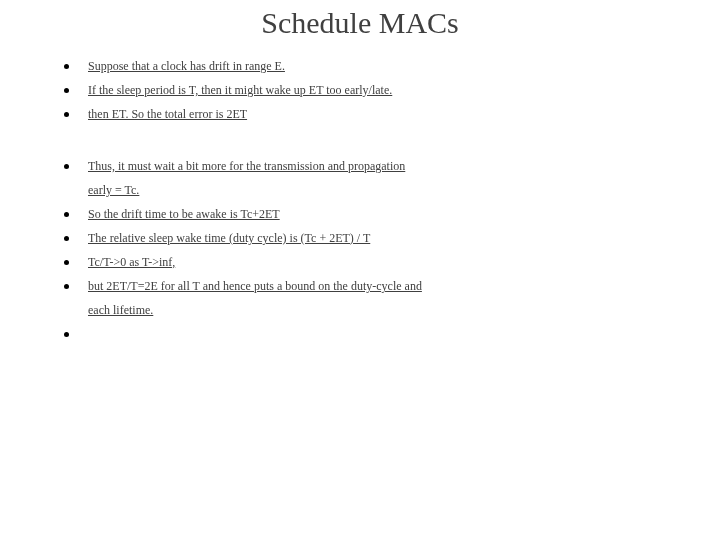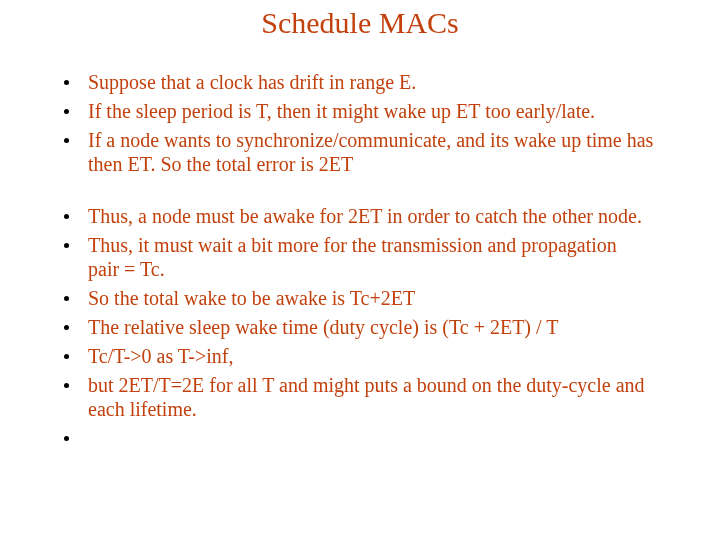--- a/index.html
+++ b/index.html
@@ -5,52 +5,52 @@
   html, body {
     margin: 0;
     padding: 0;
     background: #ffffff;
   }
   .slide {
     position: relative;
     width: 720px;
     height: 532px;
     background: #ffffff;
-    color: #c2410c;
+    color: #404040;
     font-family: "Liberation Serif", "DejaVu Serif", serif;
     overflow: hidden;
   }
   .title {
     position: absolute;
     top: 5px;
     left: 0;
     width: 100%;
     text-align: center;
     font-size: 30px;
     line-height: 36px;
     font-weight: normal;
     white-space: nowrap;
   }
   .content {
     position: absolute;
-    top: 70px;
+    top: 54px;
     left: 63px;
     right: 24px;
-    font-size: 20px;
+    font-size: 12px;
     line-height: 24px;
+    text-decoration: underline;
   }
   .block + .block {
     margin-top: 28px;
   }
   .item {
     position: relative;
     padding-left: 25px;
   }
   .item + .item {
-    margin-top: 5px;
   }
   .bullet {
     position: absolute;
     left: 1px;
     top: 10px;
     width: 5px;
     height: 5px;
     border-radius: 50%;
     background: #000000;
   }
@@ -68,49 +68,44 @@
         <div class="item">
           <span class="bullet"></span>
           <div class="line">Suppose that a clock has drift in range E.</div>
         </div>
         <div class="item">
           <span class="bullet"></span>
           <div class="line">If the sleep period is T, then it might wake up ET too early/late.</div>
         </div>
         <div class="item">
           <span class="bullet"></span>
-          <div class="line">If a node wants to synchronize/communicate, and its wake up time has</div>
           <div class="line">then ET. So the total error is 2ET</div>
         </div>
       </div>
       <div class="block">
         <div class="item">
           <span class="bullet"></span>
-          <div class="line">Thus, a node must be awake for 2ET in order to catch the other node.</div>
+          <div class="line">Thus, it must wait a bit more for the transmission and propagation</div>
+          <div class="line">early = Tc.</div>
         </div>
         <div class="item">
           <span class="bullet"></span>
-          <div class="line">Thus, it must wait a bit more for the transmission and propagation</div>
-          <div class="line">pair = Tc.</div>
-        </div>
-        <div class="item">
-          <span class="bullet"></span>
-          <div class="line">So the total wake to be awake is Tc+2ET</div>
+          <div class="line">So the drift time to be awake is Tc+2ET</div>
         </div>
         <div class="item">
           <span class="bullet"></span>
           <div class="line">The relative sleep wake time (duty cycle) is (Tc + 2ET) / T</div>
         </div>
         <div class="item">
           <span class="bullet"></span>
           <div class="line">Tc/T-&gt;0 as T-&gt;inf,</div>
         </div>
         <div class="item">
           <span class="bullet"></span>
-          <div class="line">but 2ET/T=2E for all T and might puts a bound on the duty-cycle and</div>
+          <div class="line">but 2ET/T=2E for all T and hence puts a bound on the duty-cycle and</div>
           <div class="line">each lifetime.</div>
         </div>
         <div class="item">
           <span class="bullet"></span>
         </div>
       </div>
     </div>
 </div>
 
 </body></html>

